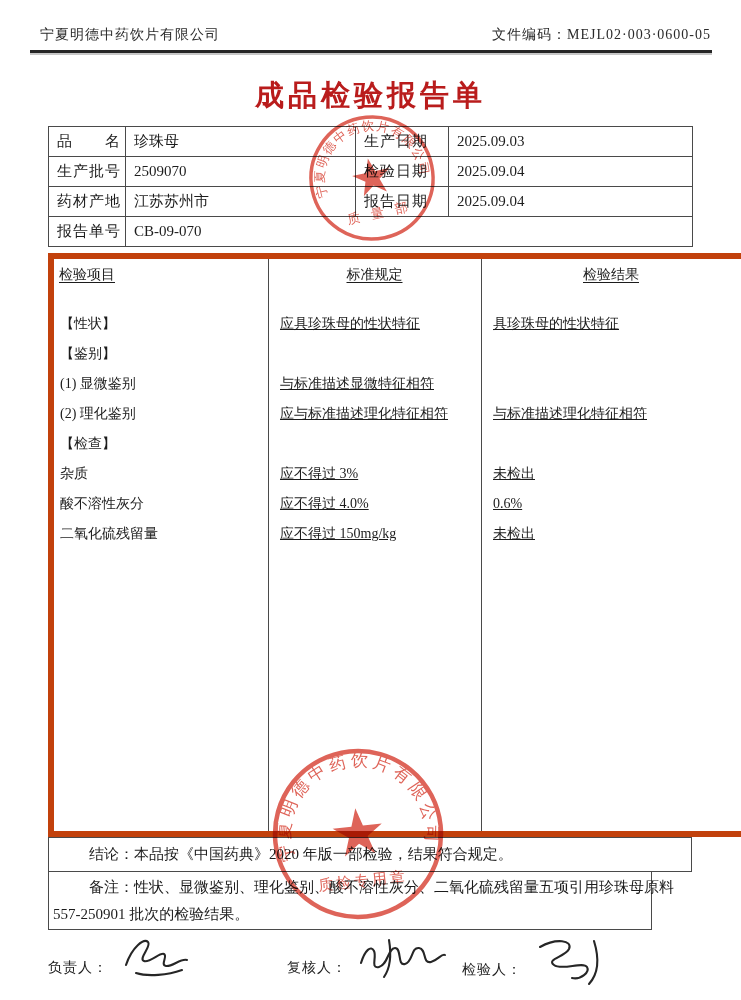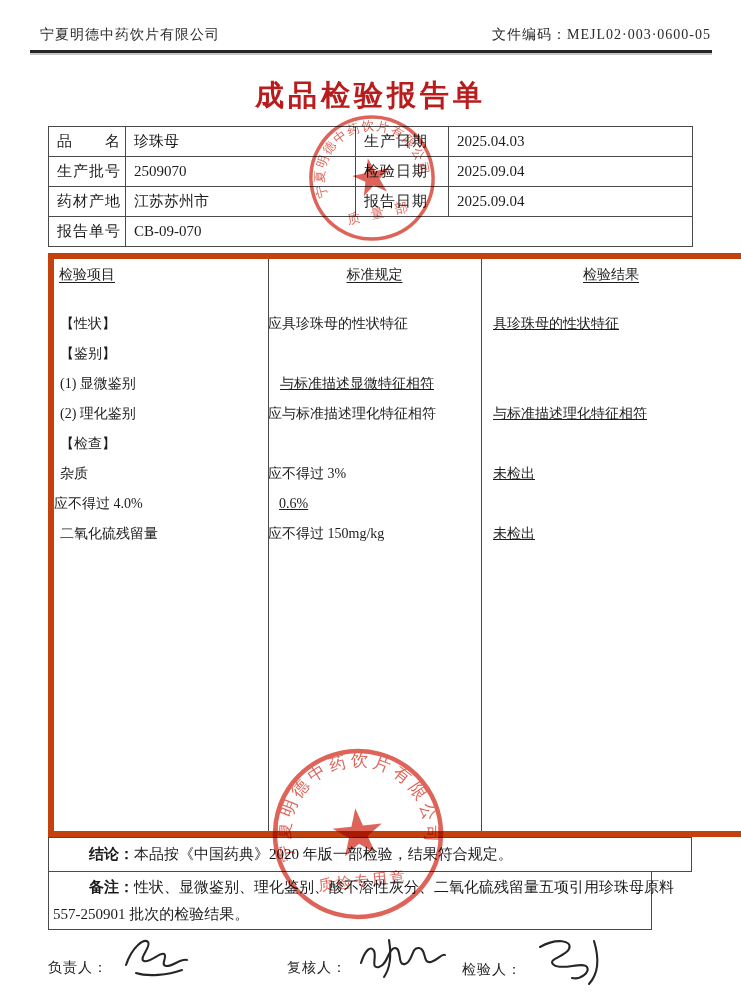--- a/index.html
+++ b/index.html
@@ -23,27 +23,27 @@
   .v1{left:214px;} .v2{left:427px;}
   .mt-header{display:flex;height:50px;}
   .mt-h{padding-top:7px;box-sizing:border-box;}
   .mt-h span{text-decoration:underline;text-underline-offset:3px;}
   .hc1{width:214px;padding-left:5px;}
   .hc2{width:213px;text-align:center;}
   .hc3{flex:1;text-align:center;}
   .mt-row{display:flex;height:30px;line-height:30px;}
   .mt-c{white-space:nowrap;overflow:hidden;box-sizing:border-box;}
   .c1{width:214px;padding-left:6px;}
-  .c2{width:213px;}
+  .c2{width:213px;padding-left:12px;text-decoration:underline;}
   .c3{flex:1;padding-left:12px;text-decoration:underline;}
   
   .conclusion{position:absolute;left:48px;top:837px;width:644px;height:35px;border:1px solid #4a4a4a;box-sizing:border-box;font-size:15px;line-height:32px;padding-left:40px;white-space:nowrap;}
   .remark{position:absolute;left:48px;top:871px;width:604px;height:59px;border:1px solid #4a4a4a;box-sizing:border-box;font-size:15px;line-height:27px;padding:2px 6px 0 4px;}
   .remark .r1{text-indent:36px;white-space:nowrap;}
-  .b{font-weight:bold;margin-top:8px;}
+  .b{font-weight:normal;margin-top:8px;}
   
   .signatures{position:absolute;left:0;top:933px;width:741px;height:60px;}
   .sig-group{position:absolute;display:flex;align-items:center;}
   .sig-label{font-size:14px;padding-top:18px;letter-spacing:1px;white-space:nowrap;}
   .sig-svg{margin-left:6px;}
   .sig-svg path{fill:none;stroke:#262626;stroke-width:2.1;stroke-linecap:round;stroke-linejoin:round;}
   
   .stamp{position:absolute;mix-blend-mode:multiply;opacity:.85;}
   .stamp-top{left:306px;top:112px;transform:rotate(-12deg);}
   .stamp-bottom{left:269px;top:745px;transform:rotate(-6deg);}
@@ -68,21 +68,21 @@
         <col style="width:77px">
         <col style="width:230px">
         <col style="width:93px">
         <col style="width:244px">
       </colgroup>
     <tbody>
         <tr>
       <td class="lbl">品　　名</td>
       <td>珍珠母</td>
       <td class="lbl">生产日期</td>
-      <td>2025.04.03</td>
+      <td>2025.09.03</td>
     </tr>
     <tr>
       <td class="lbl">生产批号</td>
       <td>2509070</td>
       <td class="lbl">检验日期</td>
       <td>2025.09.04</td>
     </tr>
     <tr>
       <td class="lbl">药材产地</td>
       <td>江苏苏州市</td>
@@ -135,20 +135,21 @@
           <div class="mt-c c3"></div>
         </div>
 
         <div class="mt-row">
           <div class="mt-c c1">杂质</div>
           <div class="mt-c c2">应不得过 3%</div>
           <div class="mt-c c3">未检出</div>
         </div>
 
         <div class="mt-row">
+          <div class="mt-c c1">酸不溶性灰分</div>
           <div class="mt-c c2">应不得过 4.0%</div>
           <div class="mt-c c3">0.6%</div>
         </div>
 
         <div class="mt-row">
           <div class="mt-c c1">二氧化硫残留量</div>
           <div class="mt-c c2">应不得过 150mg/kg</div>
           <div class="mt-c c3">未检出</div>
         </div>
       </div>

